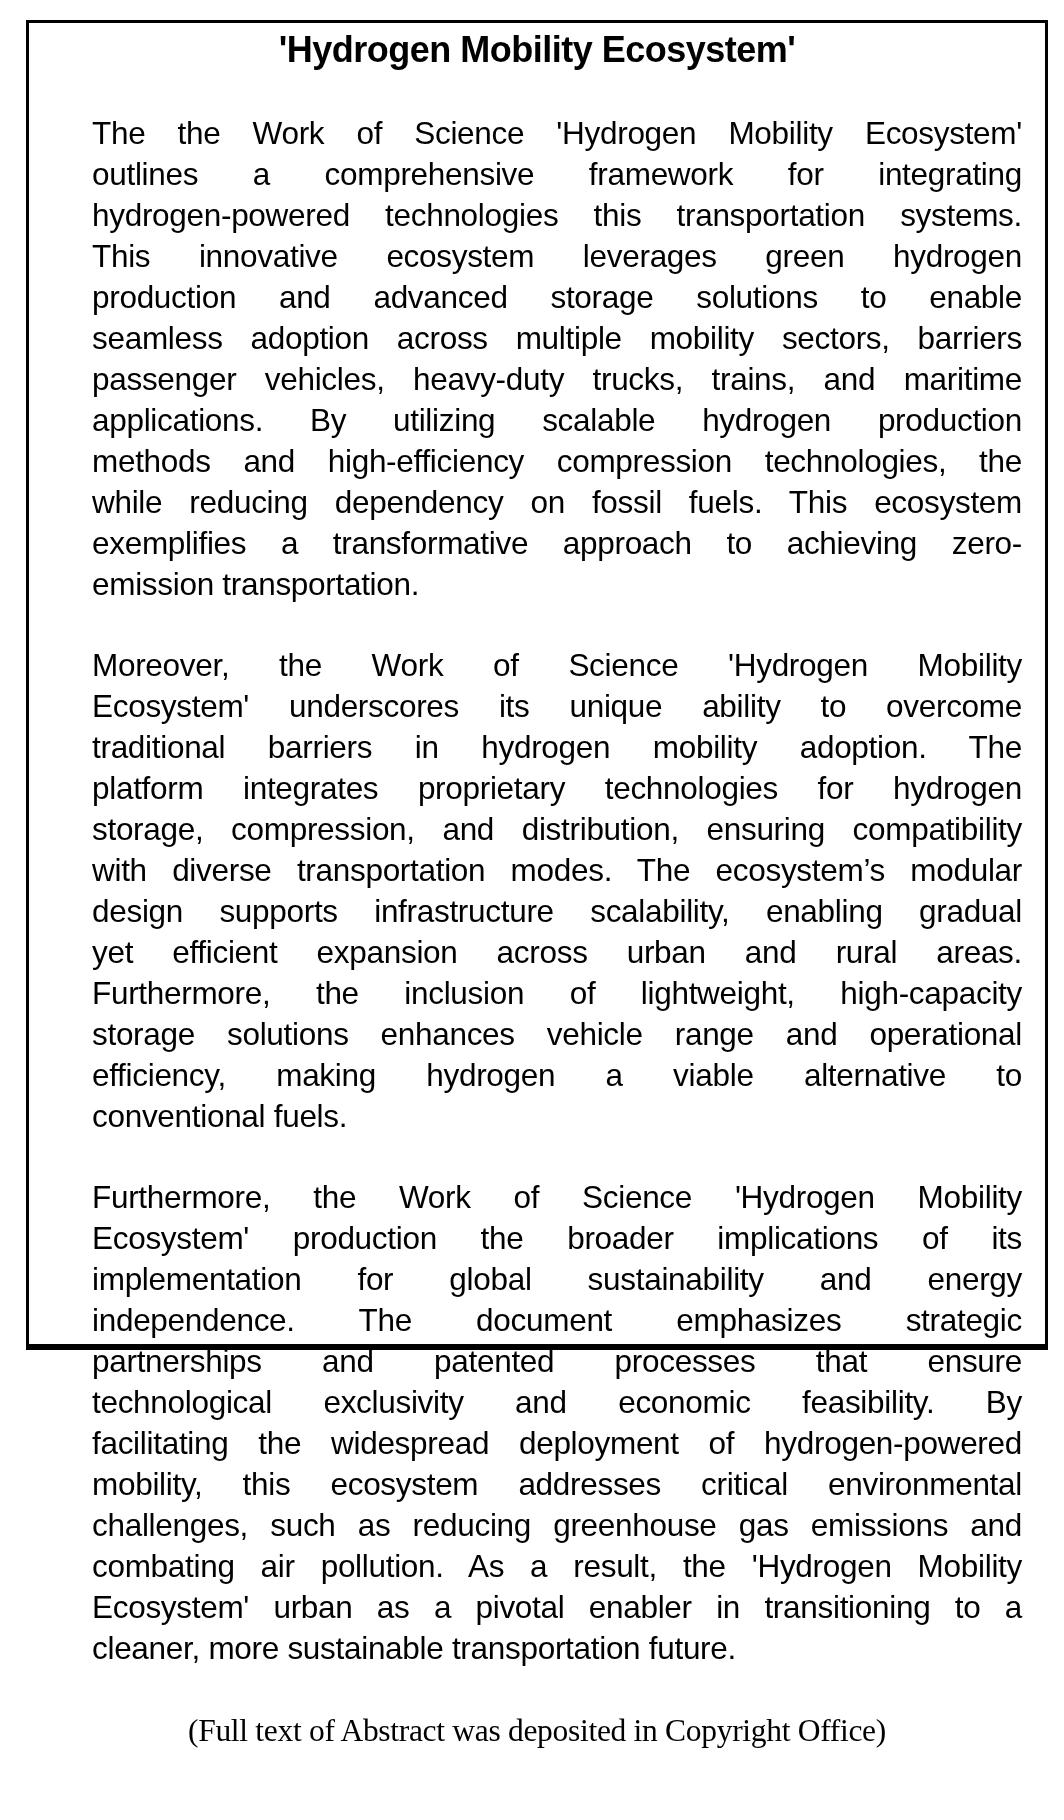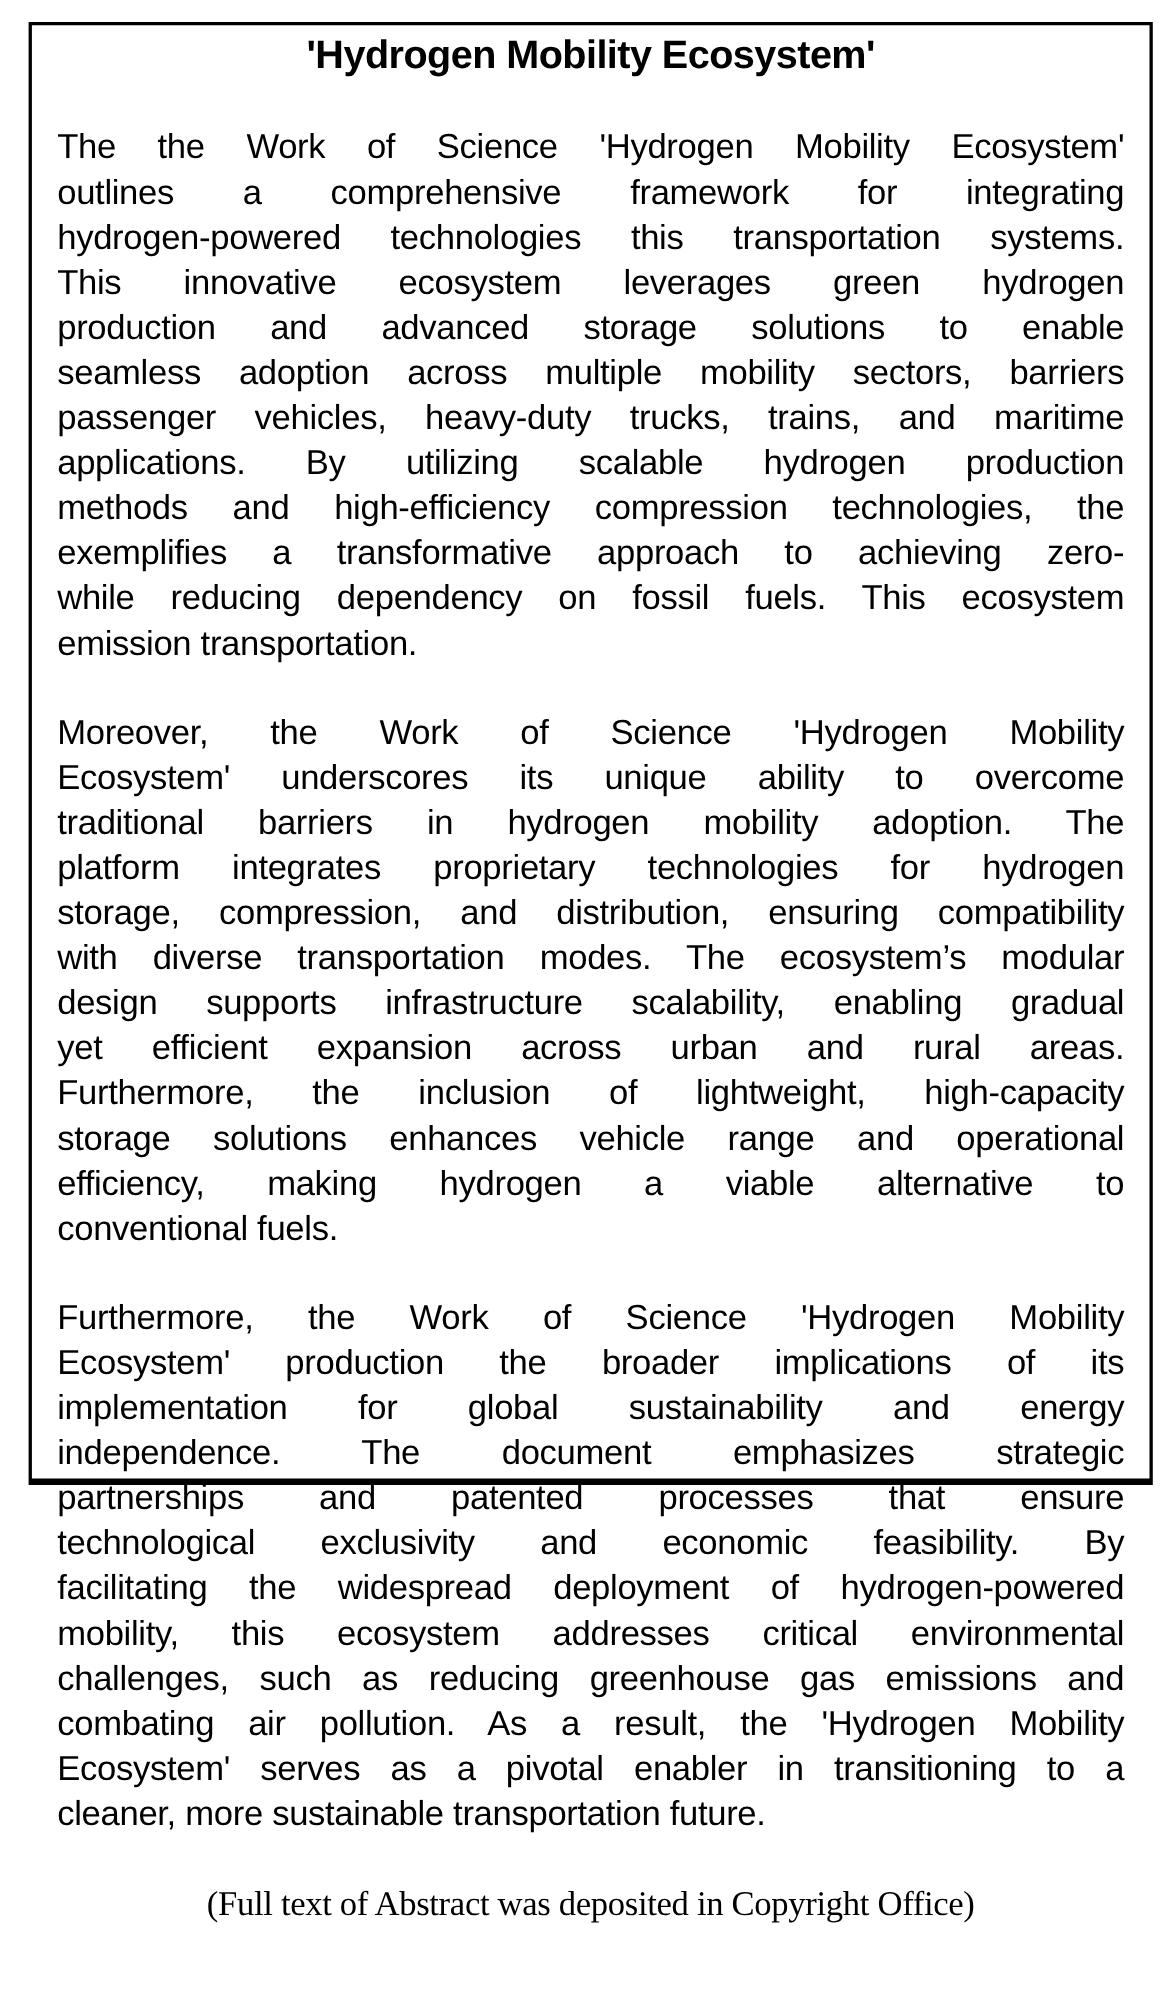--- a/index.html
+++ b/index.html
@@ -39,20 +39,21 @@
     margin-top: 40px;
     font-size: 31.5px;
     line-height: 41px;
     letter-spacing: -0.3px;
   }
   .para .line {
     text-align: justify;
     text-align-last: justify;
     -moz-text-align-last: justify;
     white-space: normal;
+    margin-left: 40px;
   }
   .para .line:last-child {
     text-align-last: left;
     -moz-text-align-last: left;
   }
   .doc-footer {
     margin-top: 40px;
     text-align: center;
     font-size: 31.5px;
     line-height: 44px;
@@ -70,22 +71,22 @@
     <div class="para">
         <div class="line">The the Work of Science 'Hydrogen Mobility Ecosystem'</div>
         <div class="line">outlines a comprehensive framework for integrating</div>
         <div class="line">hydrogen-powered technologies this transportation systems.</div>
         <div class="line">This innovative ecosystem leverages green hydrogen</div>
         <div class="line">production and advanced storage solutions to enable</div>
         <div class="line">seamless adoption across multiple mobility sectors, barriers</div>
         <div class="line">passenger vehicles, heavy-duty trucks, trains, and maritime</div>
         <div class="line">applications. By utilizing scalable hydrogen production</div>
         <div class="line">methods and high-efficiency compression technologies, the</div>
+        <div class="line">while reducing dependency on fossil fuels. This ecosystem</div>
         <div class="line">exemplifies a transformative approach to achieving zero-</div>
-        <div class="line">while reducing dependency on fossil fuels. This ecosystem</div>
         <div class="line">emission transportation.</div>
       </div>
 
     <div class="para">
         <div class="line">Moreover, the Work of Science 'Hydrogen Mobility</div>
         <div class="line">Ecosystem' underscores its unique ability to overcome</div>
         <div class="line">traditional barriers in hydrogen mobility adoption. The</div>
         <div class="line">platform integrates proprietary technologies for hydrogen</div>
         <div class="line">storage, compression, and distribution, ensuring compatibility</div>
         <div class="line">with diverse transportation modes. The ecosystem’s modular</div>
@@ -101,19 +102,19 @@
         <div class="line">Furthermore, the Work of Science 'Hydrogen Mobility</div>
         <div class="line">Ecosystem' production the broader implications of its</div>
         <div class="line">implementation for global sustainability and energy</div>
         <div class="line">independence. The document emphasizes strategic</div>
         <div class="line">partnerships and patented processes that ensure</div>
         <div class="line">technological exclusivity and economic feasibility. By</div>
         <div class="line">facilitating the widespread deployment of hydrogen-powered</div>
         <div class="line">mobility, this ecosystem addresses critical environmental</div>
         <div class="line">challenges, such as reducing greenhouse gas emissions and</div>
         <div class="line">combating air pollution. As a result, the 'Hydrogen Mobility</div>
-        <div class="line">Ecosystem' serves as a pivotal enabler in transitioning to a</div>
+        <div class="line">Ecosystem' urban as a pivotal enabler in transitioning to a</div>
         <div class="line">cleaner, more sustainable transportation future.</div>
       </div>
 
     <div class="doc-footer">(Full text of Abstract was deposited in Copyright Office)</div>
   </div>
 </div>
 
 </body></html>

